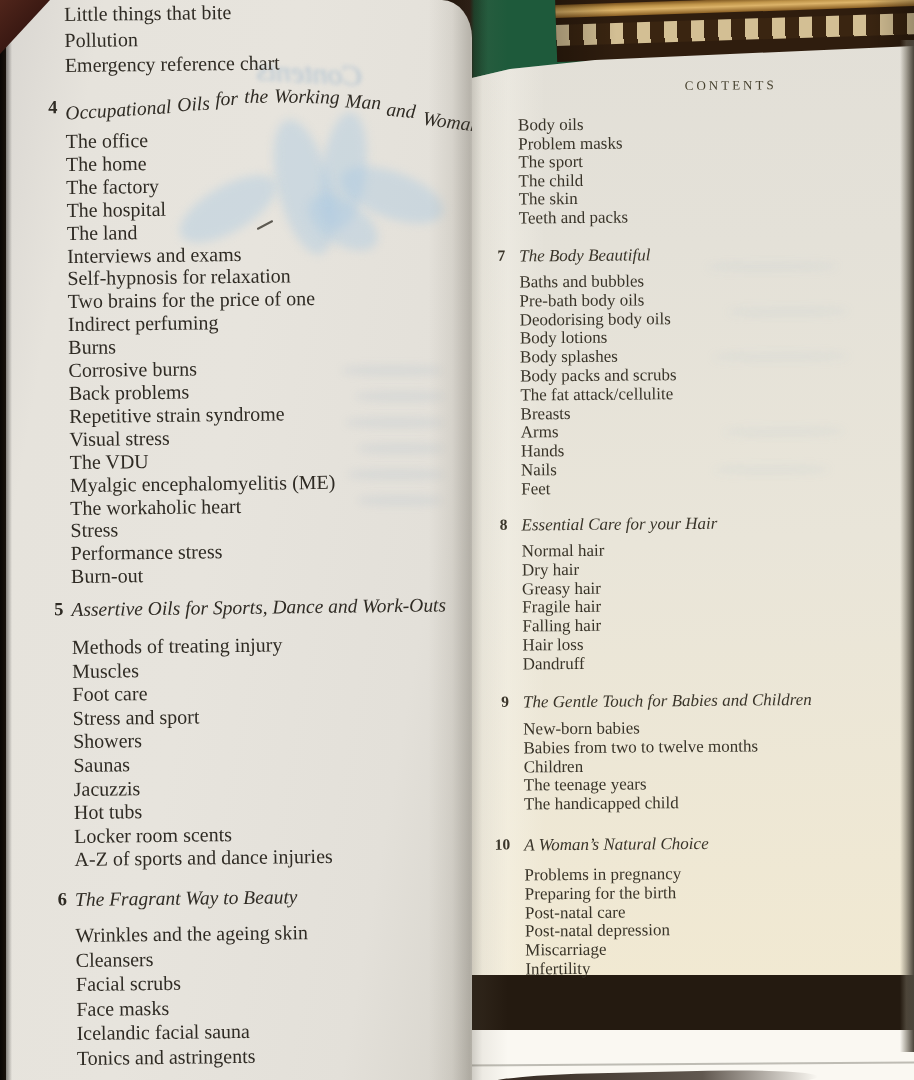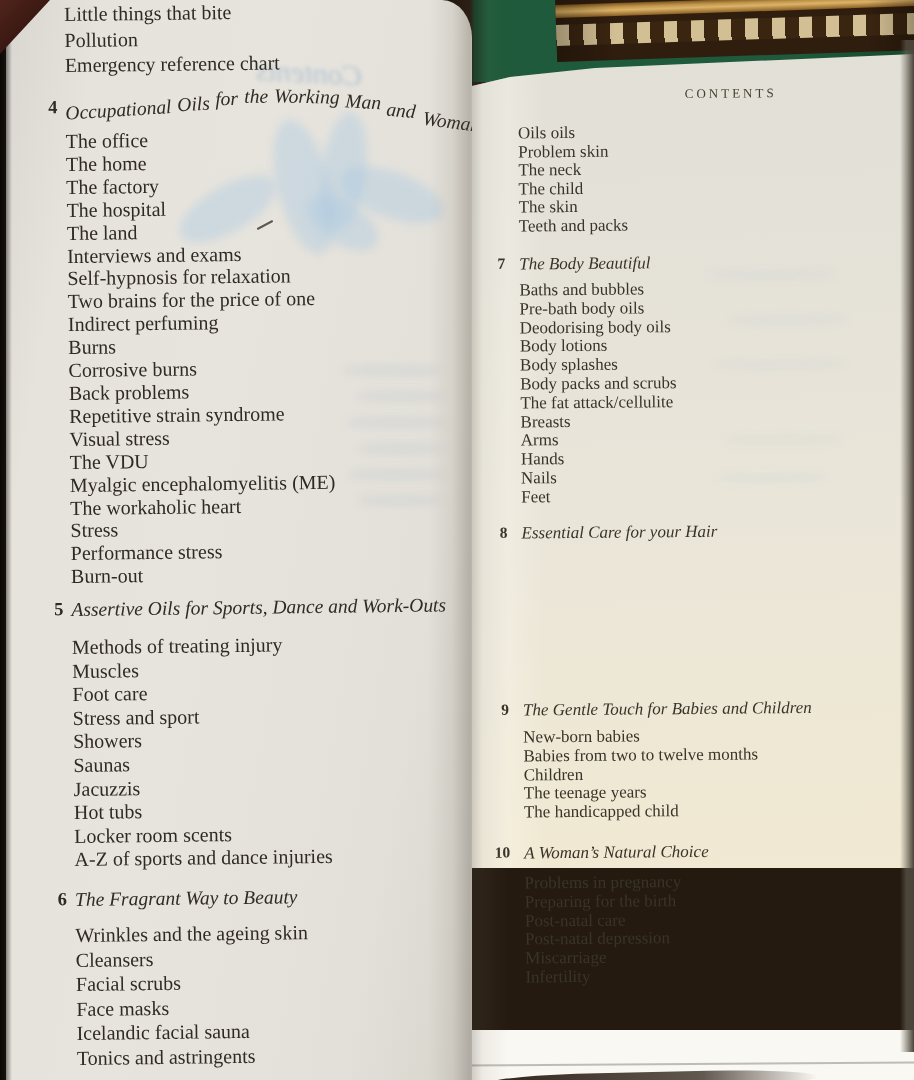--- a/index.html
+++ b/index.html
@@ -24,21 +24,21 @@
   
   #page-stack{position:absolute;left:455px;top:1030px;width:459px;height:50px;
     background:var(--page-edge-white);z-index:2;}
   #page-stack::after{content:"";position:absolute;left:0;top:33px;width:100%;height:2px;
     background:rgba(140,138,130,.55);transform:rotate(-.4deg);}
   #bottom-shadow{position:absolute;left:488px;top:1072px;width:330px;height:16px;
     transform:rotate(-1.2deg);border-radius:40%/60%;z-index:4;
     background:linear-gradient(90deg,rgba(32,20,11,.92),rgba(32,20,11,.7) 65%,rgba(32,20,11,0));}
 
   
-  #right-page{position:absolute;left:455px;top:16px;width:459px;height:852px;z-index:3;
+  #right-page{position:absolute;left:455px;top:8px;width:459px;height:967px;z-index:3;
     clip-path:polygon(0 74px,55px 61px,140px 52px,459px 38px,459px 1056px,130px 1060px,0 1064px);
     background:linear-gradient(178deg,#e2dfd7 0%,var(--paper-right) 25%,#e9e5d9 55%,var(--paper-right-warm) 100%);}
   #right-page::before{content:"";position:absolute;left:0;top:0;width:90px;height:100%;
     background:linear-gradient(90deg,rgba(252,250,242,.75),rgba(252,250,242,0));}
   #right-content{position:absolute;inset:0;transform:rotate(-.5deg);transform-origin:230px 0;
     color:var(--ink);}
   #r-header{position:absolute;left:190px;top:70px;width:170px;text-align:center;
     font-size:13px;letter-spacing:3px;color:#46412f;}
   .r-items{position:absolute;left:62px;font-size:17px;}
   .r-items .toc-line{line-height:18.8px;}
@@ -119,23 +119,23 @@
     <div id="right-content">
       <div class="smudge r" style="left:250px;top:255px;width:130px;height:9px;"></div>
       <div class="smudge r" style="left:270px;top:300px;width:120px;height:9px;"></div>
       <div class="smudge r" style="left:255px;top:345px;width:135px;height:9px;"></div>
       <div class="smudge r" style="left:265px;top:420px;width:120px;height:9px;"></div>
       <div class="smudge r" style="left:255px;top:458px;width:115px;height:9px;"></div>
 
       <div id="r-header">CONTENTS</div>
 
       <div class="r-items" id="r-intro">
-          <div class="toc-line">Oils oils</div>
-          <div class="toc-line">Problem skin</div>
-          <div class="toc-line">The neck</div>
+          <div class="toc-line">Body oils</div>
+          <div class="toc-line">Problem masks</div>
+          <div class="toc-line">The sport</div>
           <div class="toc-line">The child</div>
           <div class="toc-line">The skin</div>
           <div class="toc-line">Teeth and packs</div>
         </div>
 
       <div class="r-head" id="r-ch7-head">
         <span class="ch-num">7</span>
         <span class="ch-title">The Body Beautiful</span>
       </div>
       <div class="r-items" id="r-ch7-items">
@@ -150,20 +150,29 @@
           <div class="toc-line">Arms</div>
           <div class="toc-line">Hands</div>
           <div class="toc-line">Nails</div>
           <div class="toc-line">Feet</div>
         </div>
 
       <div class="r-head" id="r-ch8-head">
         <span class="ch-num">8</span>
         <span class="ch-title">Essential Care for your Hair</span>
       </div>
+      <div class="r-items" id="r-ch8-items">
+          <div class="toc-line">Normal hair</div>
+          <div class="toc-line">Dry hair</div>
+          <div class="toc-line">Greasy hair</div>
+          <div class="toc-line">Fragile hair</div>
+          <div class="toc-line">Falling hair</div>
+          <div class="toc-line">Hair loss</div>
+          <div class="toc-line">Dandruff</div>
+        </div>
 
       <div class="r-head" id="r-ch9-head">
         <span class="ch-num">9</span>
         <span class="ch-title">The Gentle Touch for Babies and Children</span>
       </div>
       <div class="r-items" id="r-ch9-items">
           <div class="toc-line">New-born babies</div>
           <div class="toc-line">Babies from two to twelve months</div>
           <div class="toc-line">Children</div>
           <div class="toc-line">The teenage years</div>

